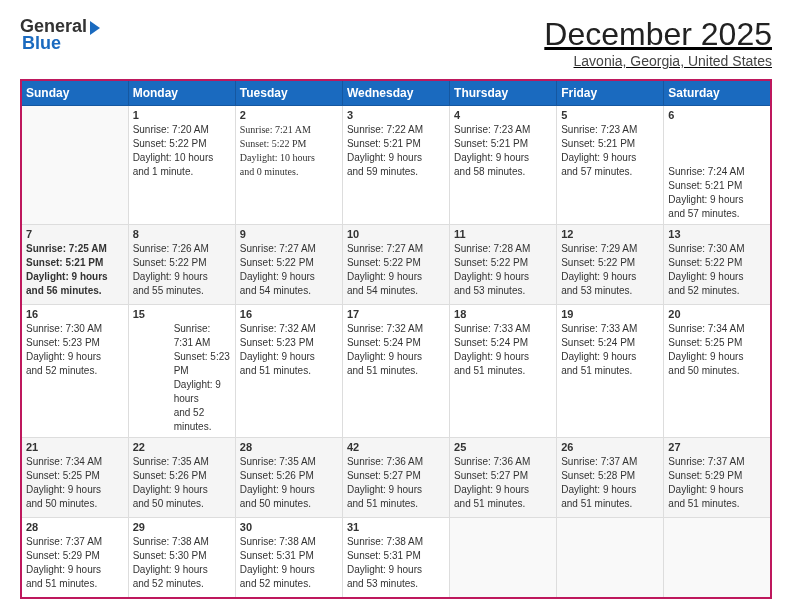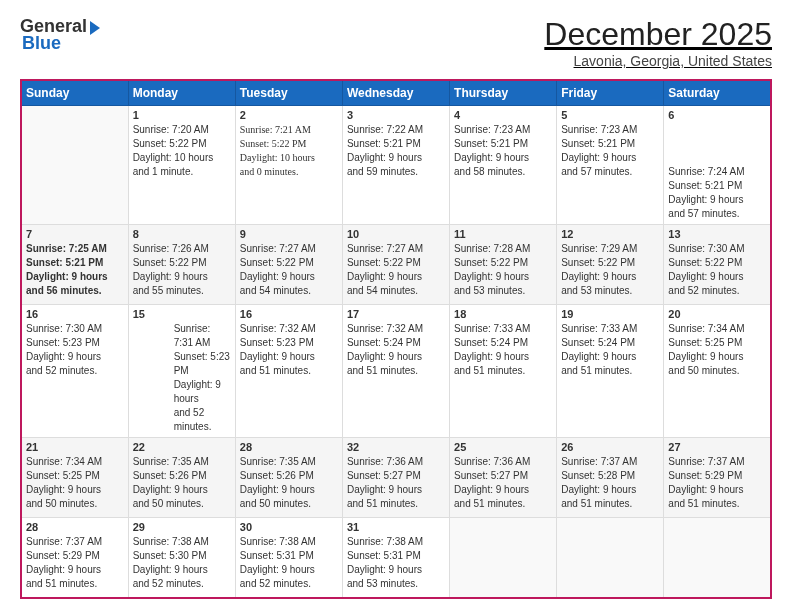--- a/index.html
+++ b/index.html
@@ -303,21 +303,21 @@
 and 50 minutes.</div>
           </td>
           <td>
             <span class="day-num">28</span>
             <div class="day-info" style="white-space: pre-line;">Sunrise: 7:35 AM
 Sunset: 5:26 PM
 Daylight: 9 hours
 and 50 minutes.</div>
           </td>
           <td>
-            <span class="day-num">32</span>
+            <span class="day-num">42</span>
             <div class="day-info" style="white-space: pre-line;">Sunrise: 7:36 AM
 Sunset: 5:27 PM
 Daylight: 9 hours
 and 51 minutes.</div>
           </td>
           <td>
             <span class="day-num">25</span>
             <div class="day-info" style="white-space: pre-line;">Sunrise: 7:36 AM
 Sunset: 5:27 PM
 Daylight: 9 hours

